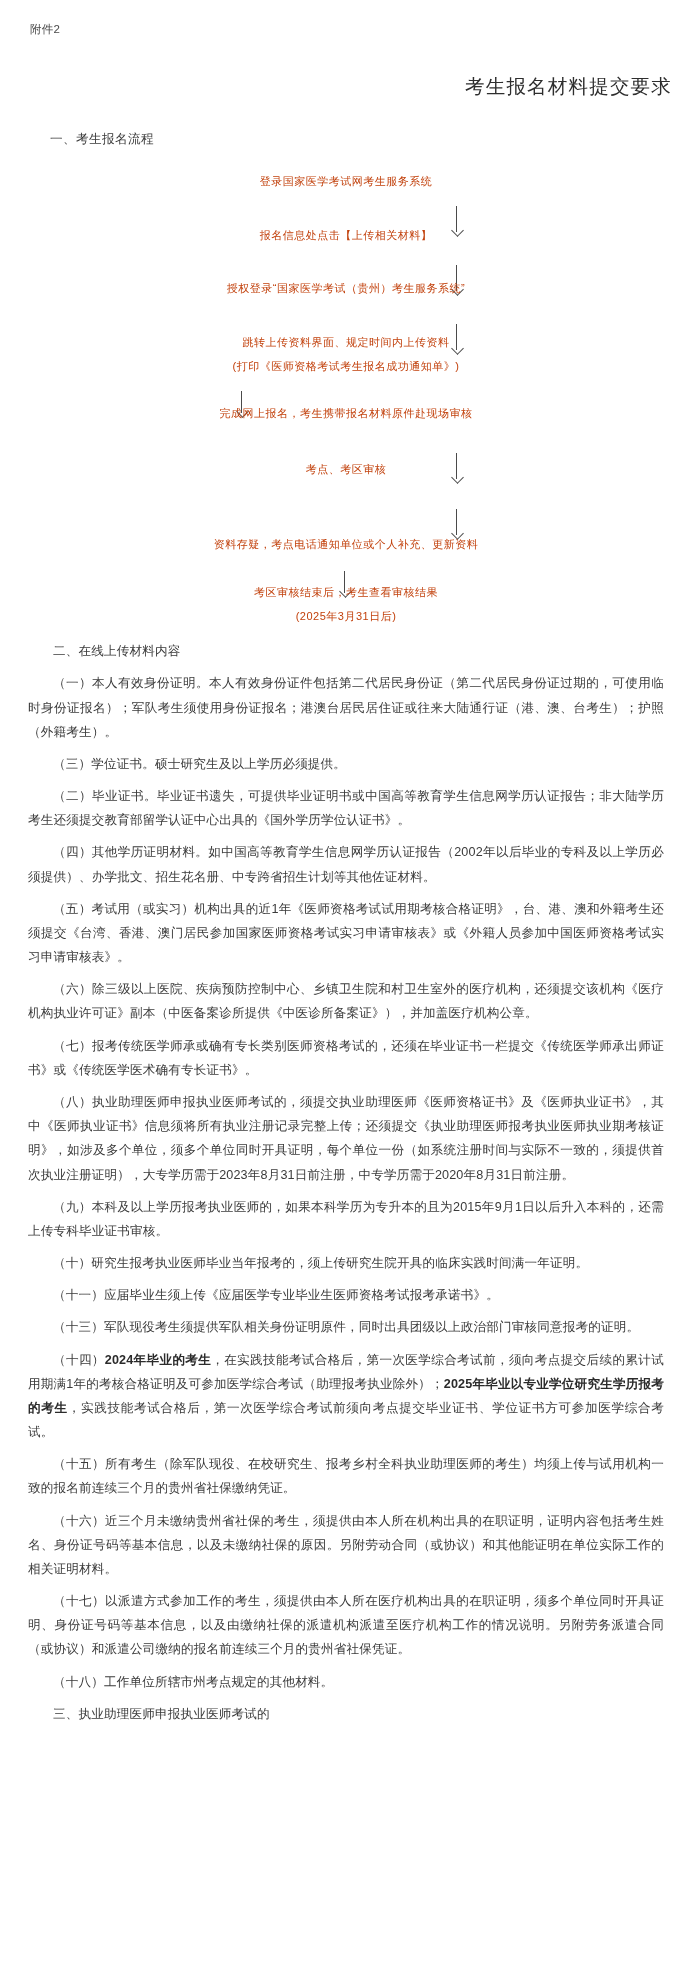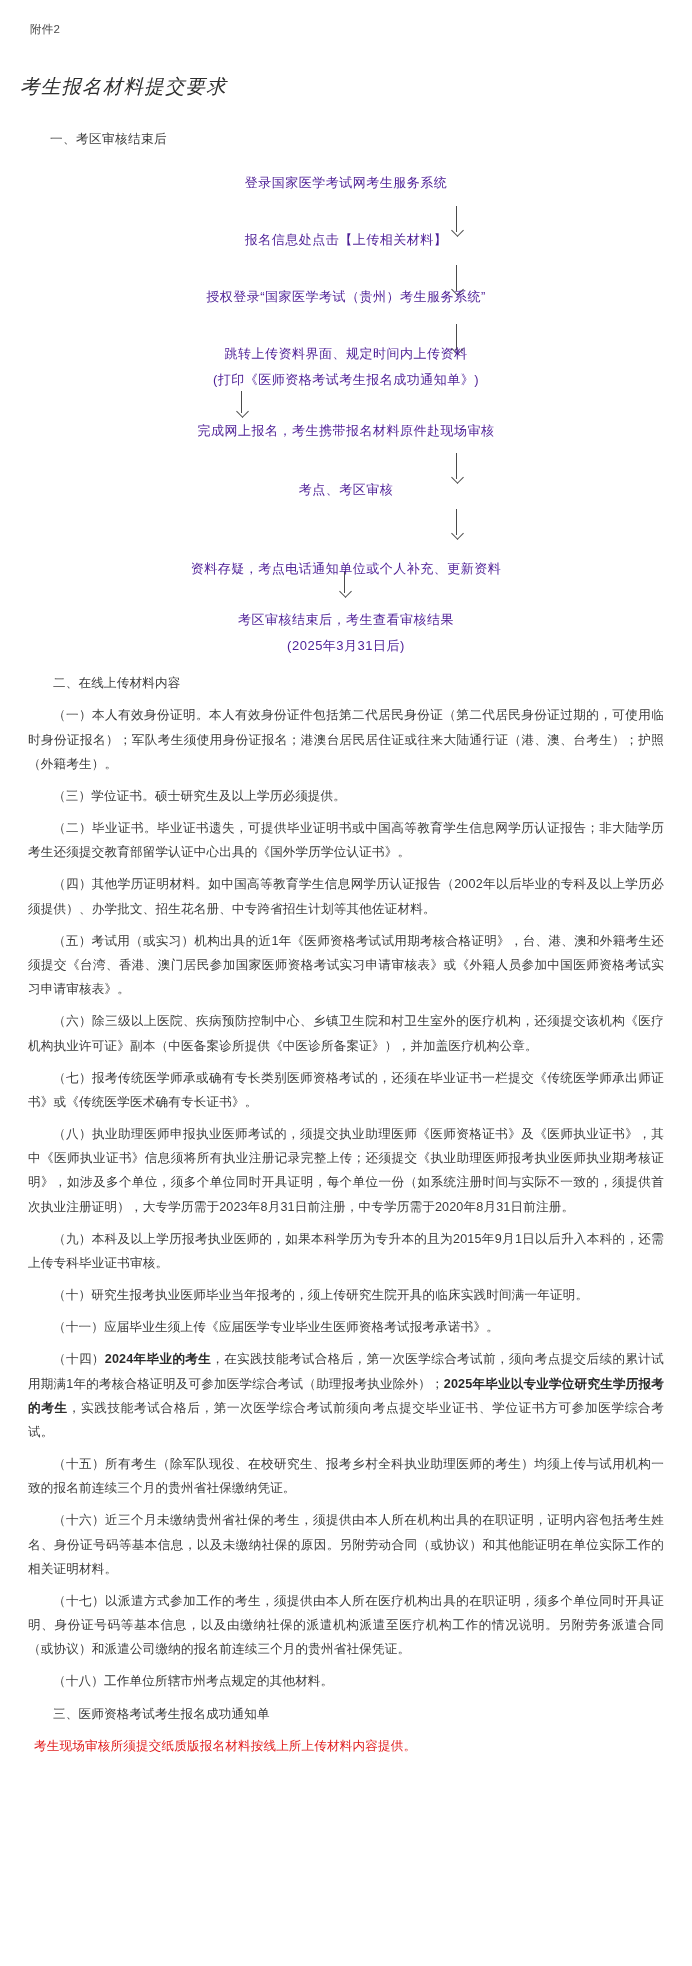--- a/index.html
+++ b/index.html
@@ -22,27 +22,26 @@
   }
 
   
   .attach-no {
     font-size: 11.5px;
     color: #4a4a4a;
     letter-spacing: 0.2px;
     margin: 0 0 0 10px;
   }
   .doc-title {
-    text-align: left;
+    text-align: right;
     font-size: 19.5px;
     color: #2e2e2e;
     margin: 36px 0 0 0;
     letter-spacing: 1.2px;
     font-weight: normal;
-    font-style: italic;
   }
 
   
   .section-heading {
     font-size: 12.6px;
     color: #3a3a3a;
     margin: 0;
     padding: 0 0 0 30px;
     letter-spacing: 0.4px;
     line-height: 1.85;
@@ -50,22 +49,22 @@
 
   
   .flow {
     position: relative;
     margin: 8px 0 0 0;
     padding: 0;
   }
   .flow-row {
     position: relative;
     text-align: center;
-    font-size: 13px;
-    color: #4c1d95;
+    font-size: 11px;
+    color: #c2410c;
     letter-spacing: 0.5px;
     line-height: 1.6;
   }
   .flow-row .flow-text { display: inline-block; }
 
   
   .arrow {
     position: absolute;
     width: 14px;
     pointer-events: none;
@@ -108,21 +107,21 @@
 </head>
 <body>
 
 <div class="page">
 
   <div class="attach-no">附件2</div>
 
   <h1 class="doc-title">考生报名材料提交要求</h1>
 
   <div style="height:28px"></div>
-  <div class="section-heading">一、考区审核结束后</div>
+  <div class="section-heading">一、考生报名流程</div>
 
   <div class="flow">
 
     <div class="arrow" style="left:430px; top:33px; height:32px;">
       <div class="shaft" style="height:26px;"></div>
       <div class="head" style="top:20px;"></div>
     </div>
     <div class="arrow" style="left:430px; top:92px; height:32px;">
       <div class="shaft" style="height:26px;"></div>
       <div class="head" style="top:20px;"></div>
@@ -198,24 +197,24 @@
   <p class="para">（三）学位证书。硕士研究生及以上学历必须提供。</p>
   <p class="para">（二）毕业证书。毕业证书遗失，可提供毕业证明书或中国高等教育学生信息网学历认证报告；非大陆学历考生还须提交教育部留学认证中心出具的《国外学历学位认证书》。</p>
   <p class="para">（四）其他学历证明材料。如中国高等教育学生信息网学历认证报告（2002年以后毕业的专科及以上学历必须提供）、办学批文、招生花名册、中专跨省招生计划等其他佐证材料。</p>
   <p class="para">（五）考试用（或实习）机构出具的近1年《医师资格考试试用期考核合格证明》，台、港、澳和外籍考生还须提交《台湾、香港、澳门居民参加国家医师资格考试实习申请审核表》或《外籍人员参加中国医师资格考试实习申请审核表》。</p>
   <p class="para">（六）除三级以上医院、疾病预防控制中心、乡镇卫生院和村卫生室外的医疗机构，还须提交该机构《医疗机构执业许可证》副本（中医备案诊所提供《中医诊所备案证》），并加盖医疗机构公章。</p>
   <p class="para">（七）报考传统医学师承或确有专长类别医师资格考试的，还须在毕业证书一栏提交《传统医学师承出师证书》或《传统医学医术确有专长证书》。</p>
   <p class="para">（八）执业助理医师申报执业医师考试的，须提交执业助理医师《医师资格证书》及《医师执业证书》，其中《医师执业证书》信息须将所有执业注册记录完整上传；还须提交《执业助理医师报考执业医师执业期考核证明》，如涉及多个单位，须多个单位同时开具证明，每个单位一份（如系统注册时间与实际不一致的，须提供首次执业注册证明），大专学历需于2023年8月31日前注册，中专学历需于2020年8月31日前注册。</p>
   <p class="para">（九）本科及以上学历报考执业医师的，如果本科学历为专升本的且为2015年9月1日以后升入本科的，还需上传专科毕业证书审核。</p>
   <p class="para">（十）研究生报考执业医师毕业当年报考的，须上传研究生院开具的临床实践时间满一年证明。</p>
   <p class="para">（十一）应届毕业生须上传《应届医学专业毕业生医师资格考试报考承诺书》。</p>
+  <p class="para">（十三）军队现役考生须提供军队相关身份证明原件，同时出具团级以上政治部门审核同意报考的证明。</p>
 
   <p class="para"><span>（十四）</span><b>2024年毕业的考生</b><span>，在实践技能考试合格后，第一次医学综合考试前，须向考点提交后续的累计试用期满1年的考核合格证明及可参加医学综合考试（助理报考执业除外）；</span><b>2025年毕业以专业学位研究生学历报考的考生</b><span>，实践技能考试合格后，第一次医学综合考试前须向考点提交毕业证书、学位证书方可参加医学综合考试。</span></p>
 
   <p class="para">（十五）所有考生（除军队现役、在校研究生、报考乡村全科执业助理医师的考生）均须上传与试用机构一致的报名前连续三个月的贵州省社保缴纳凭证。</p>
   <p class="para">（十六）近三个月未缴纳贵州省社保的考生，须提供由本人所在机构出具的在职证明，证明内容包括考生姓名、身份证号码等基本信息，以及未缴纳社保的原因。另附劳动合同（或协议）和其他能证明在单位实际工作的相关证明材料。</p>
   <p class="para">（十七）以派遣方式参加工作的考生，须提供由本人所在医疗机构出具的在职证明，须多个单位同时开具证明、身份证号码等基本信息，以及由缴纳社保的派遣机构派遣至医疗机构工作的情况说明。另附劳务派遣合同（或协议）和派遣公司缴纳的报名前连续三个月的贵州省社保凭证。</p>
   <p class="para">（十八）工作单位所辖市州考点规定的其他材料。</p>
 
-  <p class="para">三、医师资格考试考生报名成功通知单</p>
-  <p class="para red">考生现场审核所须提交纸质版报名材料按线上所上传材料内容提供。</p>
+  <p class="para">三、执业助理医师申报执业医师考试的</p>
 
 </div>
 
 </body></html>

